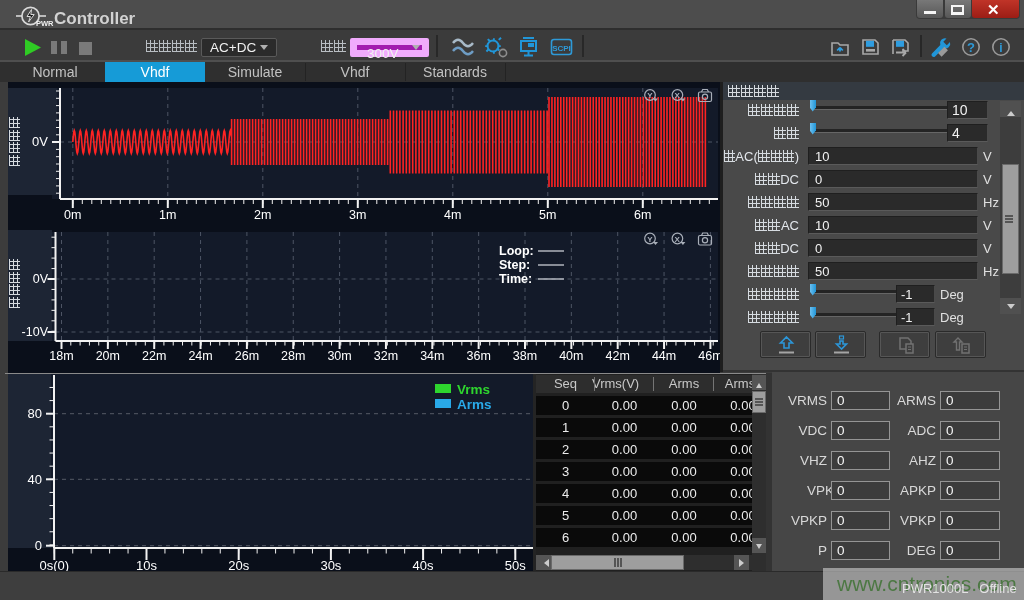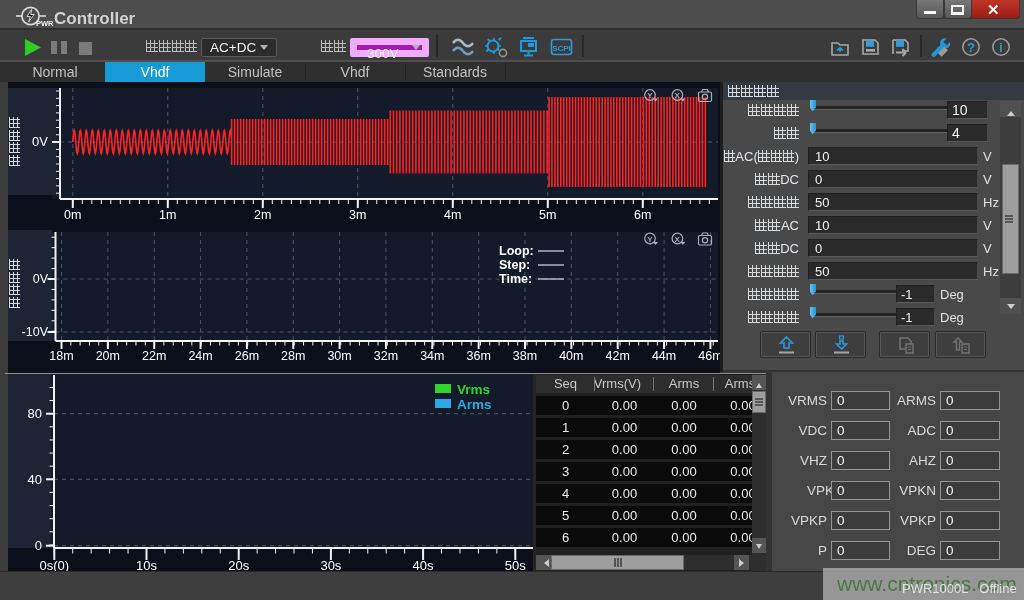--- a/index.html
+++ b/index.html
@@ -474,21 +474,21 @@
     <rect x="427" y="10" width="16" height="9" fill="#2ed52e"></rect>
     <text x="449" y="19.5" fill="#2ed52e" font-size="13.5" font-weight="bold">Vrms</text>
     <rect x="427" y="25" width="16" height="9" fill="#29a9e8"></rect>
     <text x="449" y="34.5" fill="#29a9e8" font-size="13.5" font-weight="bold">Arms</text>
   </svg>
 
 <div class="ab" style="left:533px;top:374px;width:3px;height:198px;background:#242424"></div>
 <div class="ab" style="left:536px;top:374px;width:230px;height:198px;background:#202020;overflow:hidden">
 <div style="position:absolute;left:0;top:1px;width:216px;height:18px;background:#2d2d2d;color:#c9c9c9;font-size:13px">
 <span style="position:absolute;left:0;width:59px;text-align:center;top:1px">Seq</span>
-<span style="position:absolute;left:46px;width:59px;text-align:right;top:1px">Vrms(V)</span>
+<span style="position:absolute;left:56px;width:59px;text-align:left;top:1px">Vrms(V)</span>
 <span style="position:absolute;left:118px;width:60px;text-align:center;top:1px">Arms</span>
 <span style="position:absolute;left:178px;width:52px;text-align:center;top:1px">Arms</span>
 <span style="position:absolute;left:58px;top:2px;width:1px;height:14px;background:#757575"></span>
 <span style="position:absolute;left:117px;top:2px;width:1px;height:14px;background:#757575"></span>
 <span style="position:absolute;left:177px;top:2px;width:1px;height:14px;background:#757575"></span>
 </div>
 <div style="position:absolute;left:0;top:22px;width:216px;height:19px;background:#0a0a0a;color:#ececec;font-size:13px">
 <span style="position:absolute;left:0;width:59px;text-align:center;top:1.5px">0</span>
 <span style="position:absolute;left:59px;width:59px;text-align:center;top:1.5px">0.00</span>
 <span style="position:absolute;left:118px;width:60px;text-align:center;top:1.5px">0.00</span>
@@ -685,21 +685,21 @@
     <div class="mlbl" style="position:absolute;left:0;top:48.9px;width:55px;height:19px">VDC</div>
     <div class="mbox" style="position:absolute;left:59px;top:48.9px;width:59px;height:19px">0</div>
     <div class="mlbl" style="position:absolute;left:120px;top:48.9px;width:44px;height:19px">ADC</div>
     <div class="mbox" style="position:absolute;left:168px;top:48.9px;width:60px;height:19px">0</div>
     <div class="mlbl" style="position:absolute;left:0;top:78.8px;width:55px;height:19px">VHZ</div>
     <div class="mbox" style="position:absolute;left:59px;top:78.8px;width:59px;height:19px">0</div>
     <div class="mlbl" style="position:absolute;left:120px;top:78.8px;width:44px;height:19px">AHZ</div>
     <div class="mbox" style="position:absolute;left:168px;top:78.8px;width:60px;height:19px">0</div>
     <div class="mlbl" style="position:absolute;left:16px;top:108.69999999999999px;width:55px;height:19px">VPKP</div>
     <div class="mbox" style="position:absolute;left:59px;top:108.69999999999999px;width:59px;height:19px">0</div>
-    <div class="mlbl" style="position:absolute;left:120px;top:108.69999999999999px;width:44px;height:19px">VPKN</div>
+    <div class="mlbl" style="position:absolute;left:120px;top:108.69999999999999px;width:44px;height:19px">APKP</div>
     <div class="mbox" style="position:absolute;left:168px;top:108.69999999999999px;width:60px;height:19px">0</div>
     <div class="mlbl" style="position:absolute;left:0;top:138.6px;width:55px;height:19px">VPKP</div>
     <div class="mbox" style="position:absolute;left:59px;top:138.6px;width:59px;height:19px">0</div>
     <div class="mlbl" style="position:absolute;left:120px;top:138.6px;width:44px;height:19px">VPKP</div>
     <div class="mbox" style="position:absolute;left:168px;top:138.6px;width:60px;height:19px">0</div>
     <div class="mlbl" style="position:absolute;left:0;top:168.5px;width:55px;height:19px">P</div>
     <div class="mbox" style="position:absolute;left:59px;top:168.5px;width:59px;height:19px">0</div>
     <div class="mlbl" style="position:absolute;left:120px;top:168.5px;width:44px;height:19px">DEG</div>
     <div class="mbox" style="position:absolute;left:168px;top:168.5px;width:60px;height:19px">0</div>
 </div>

